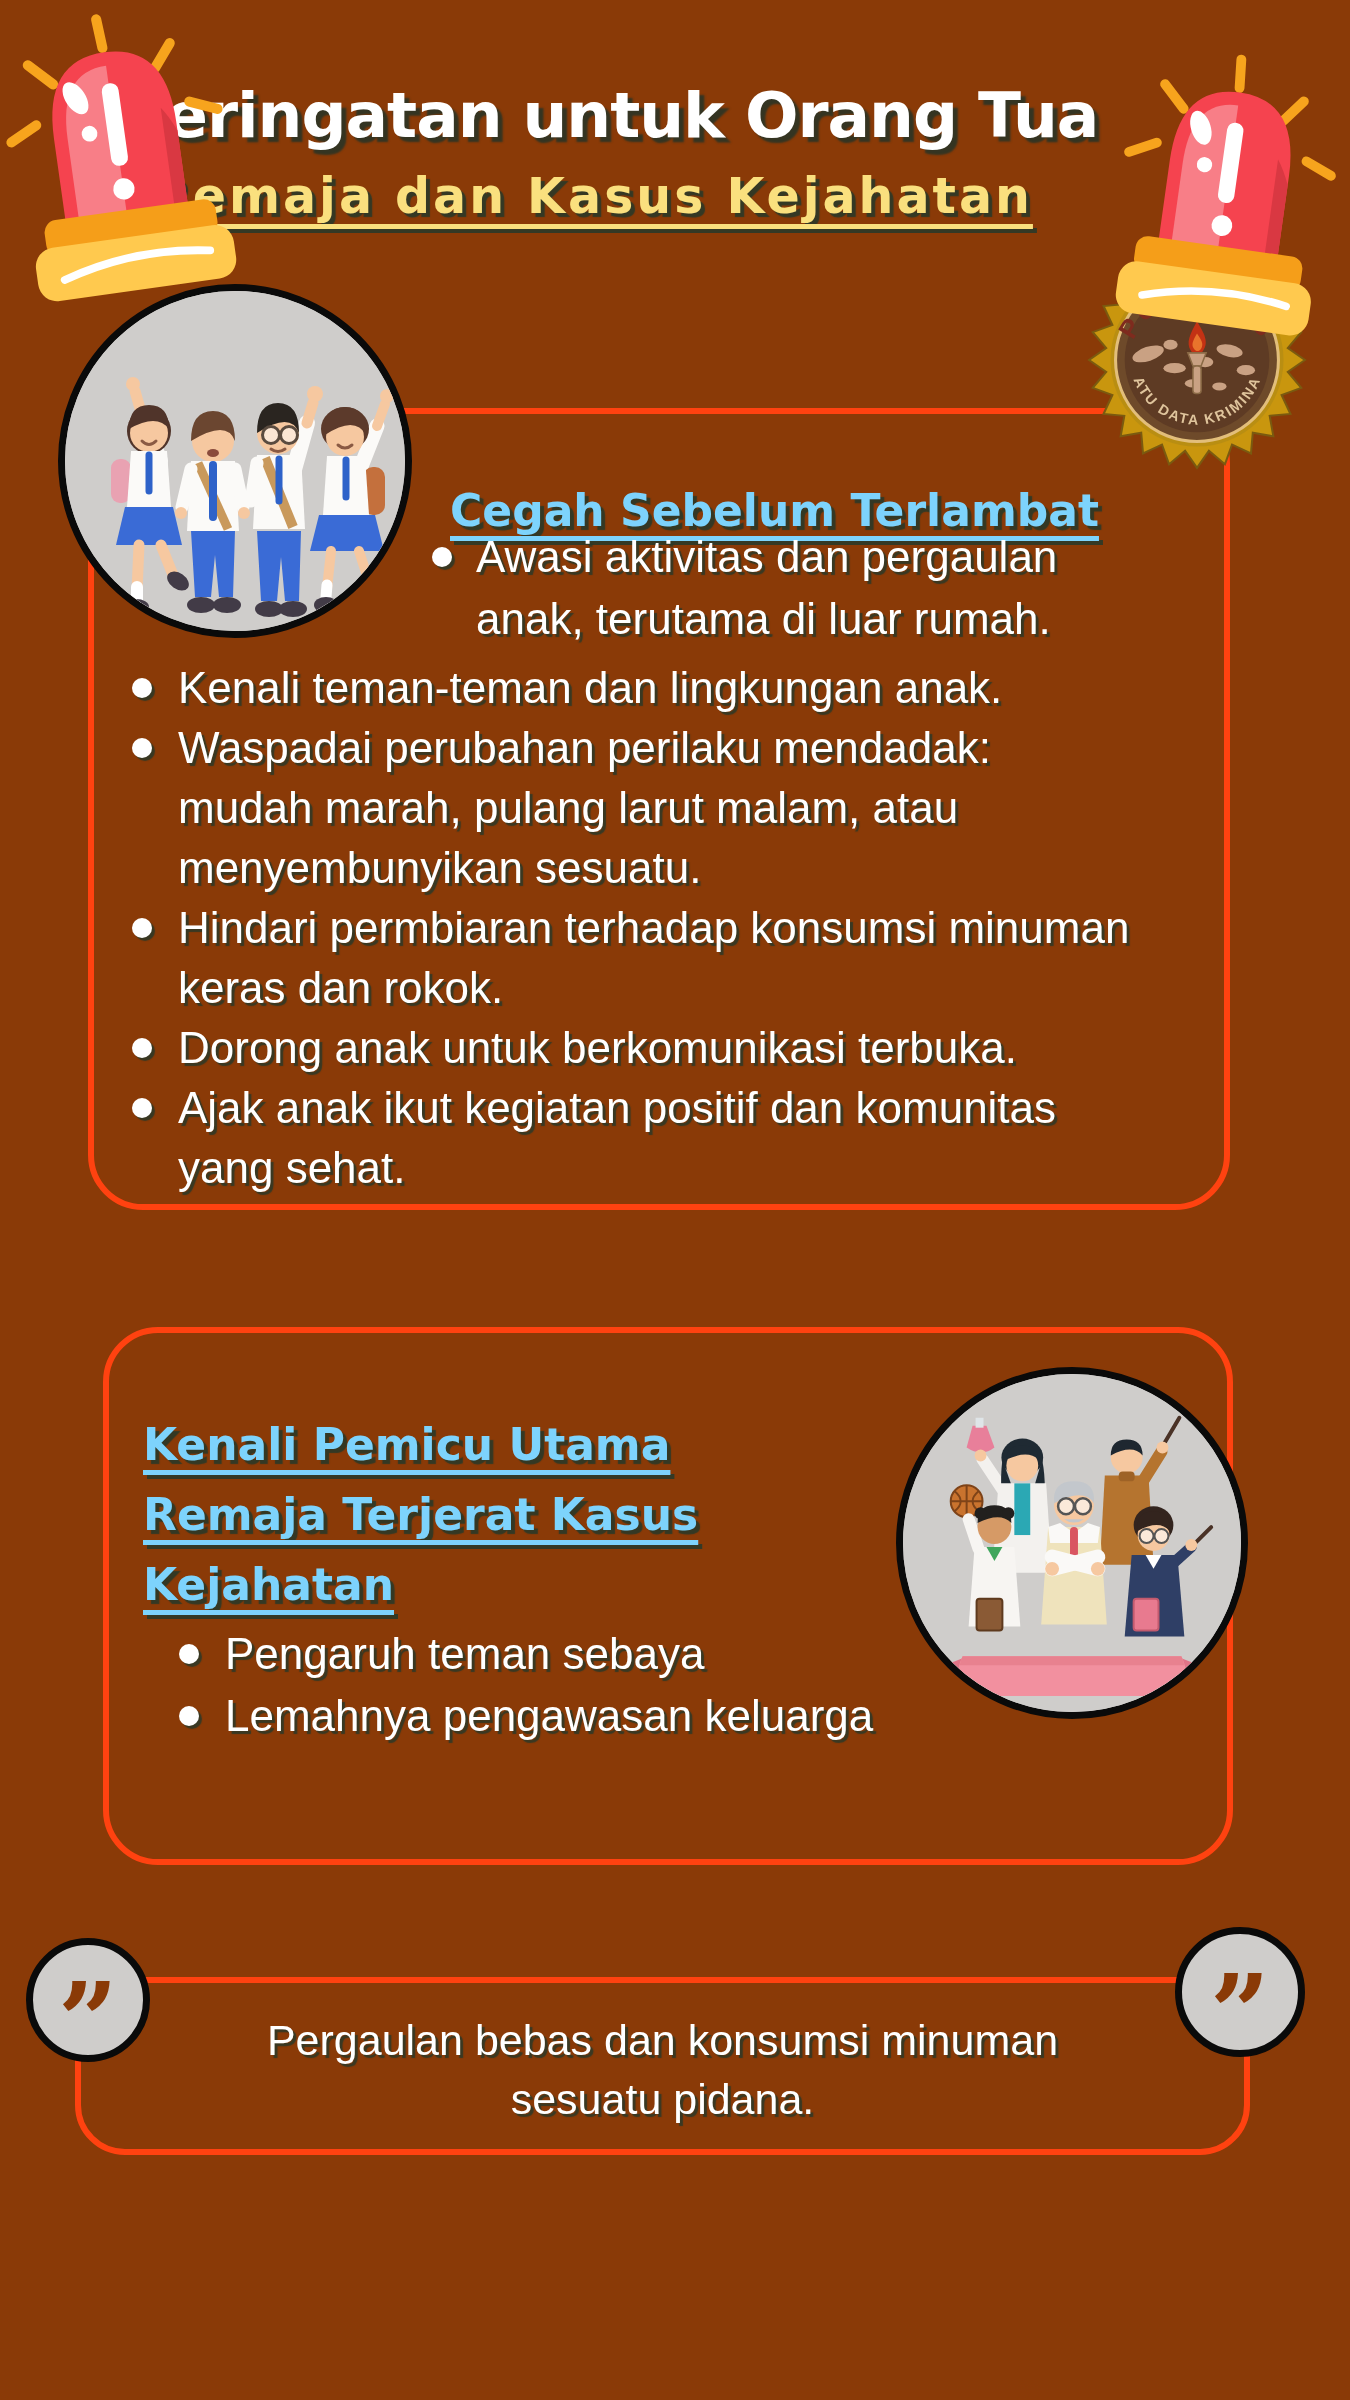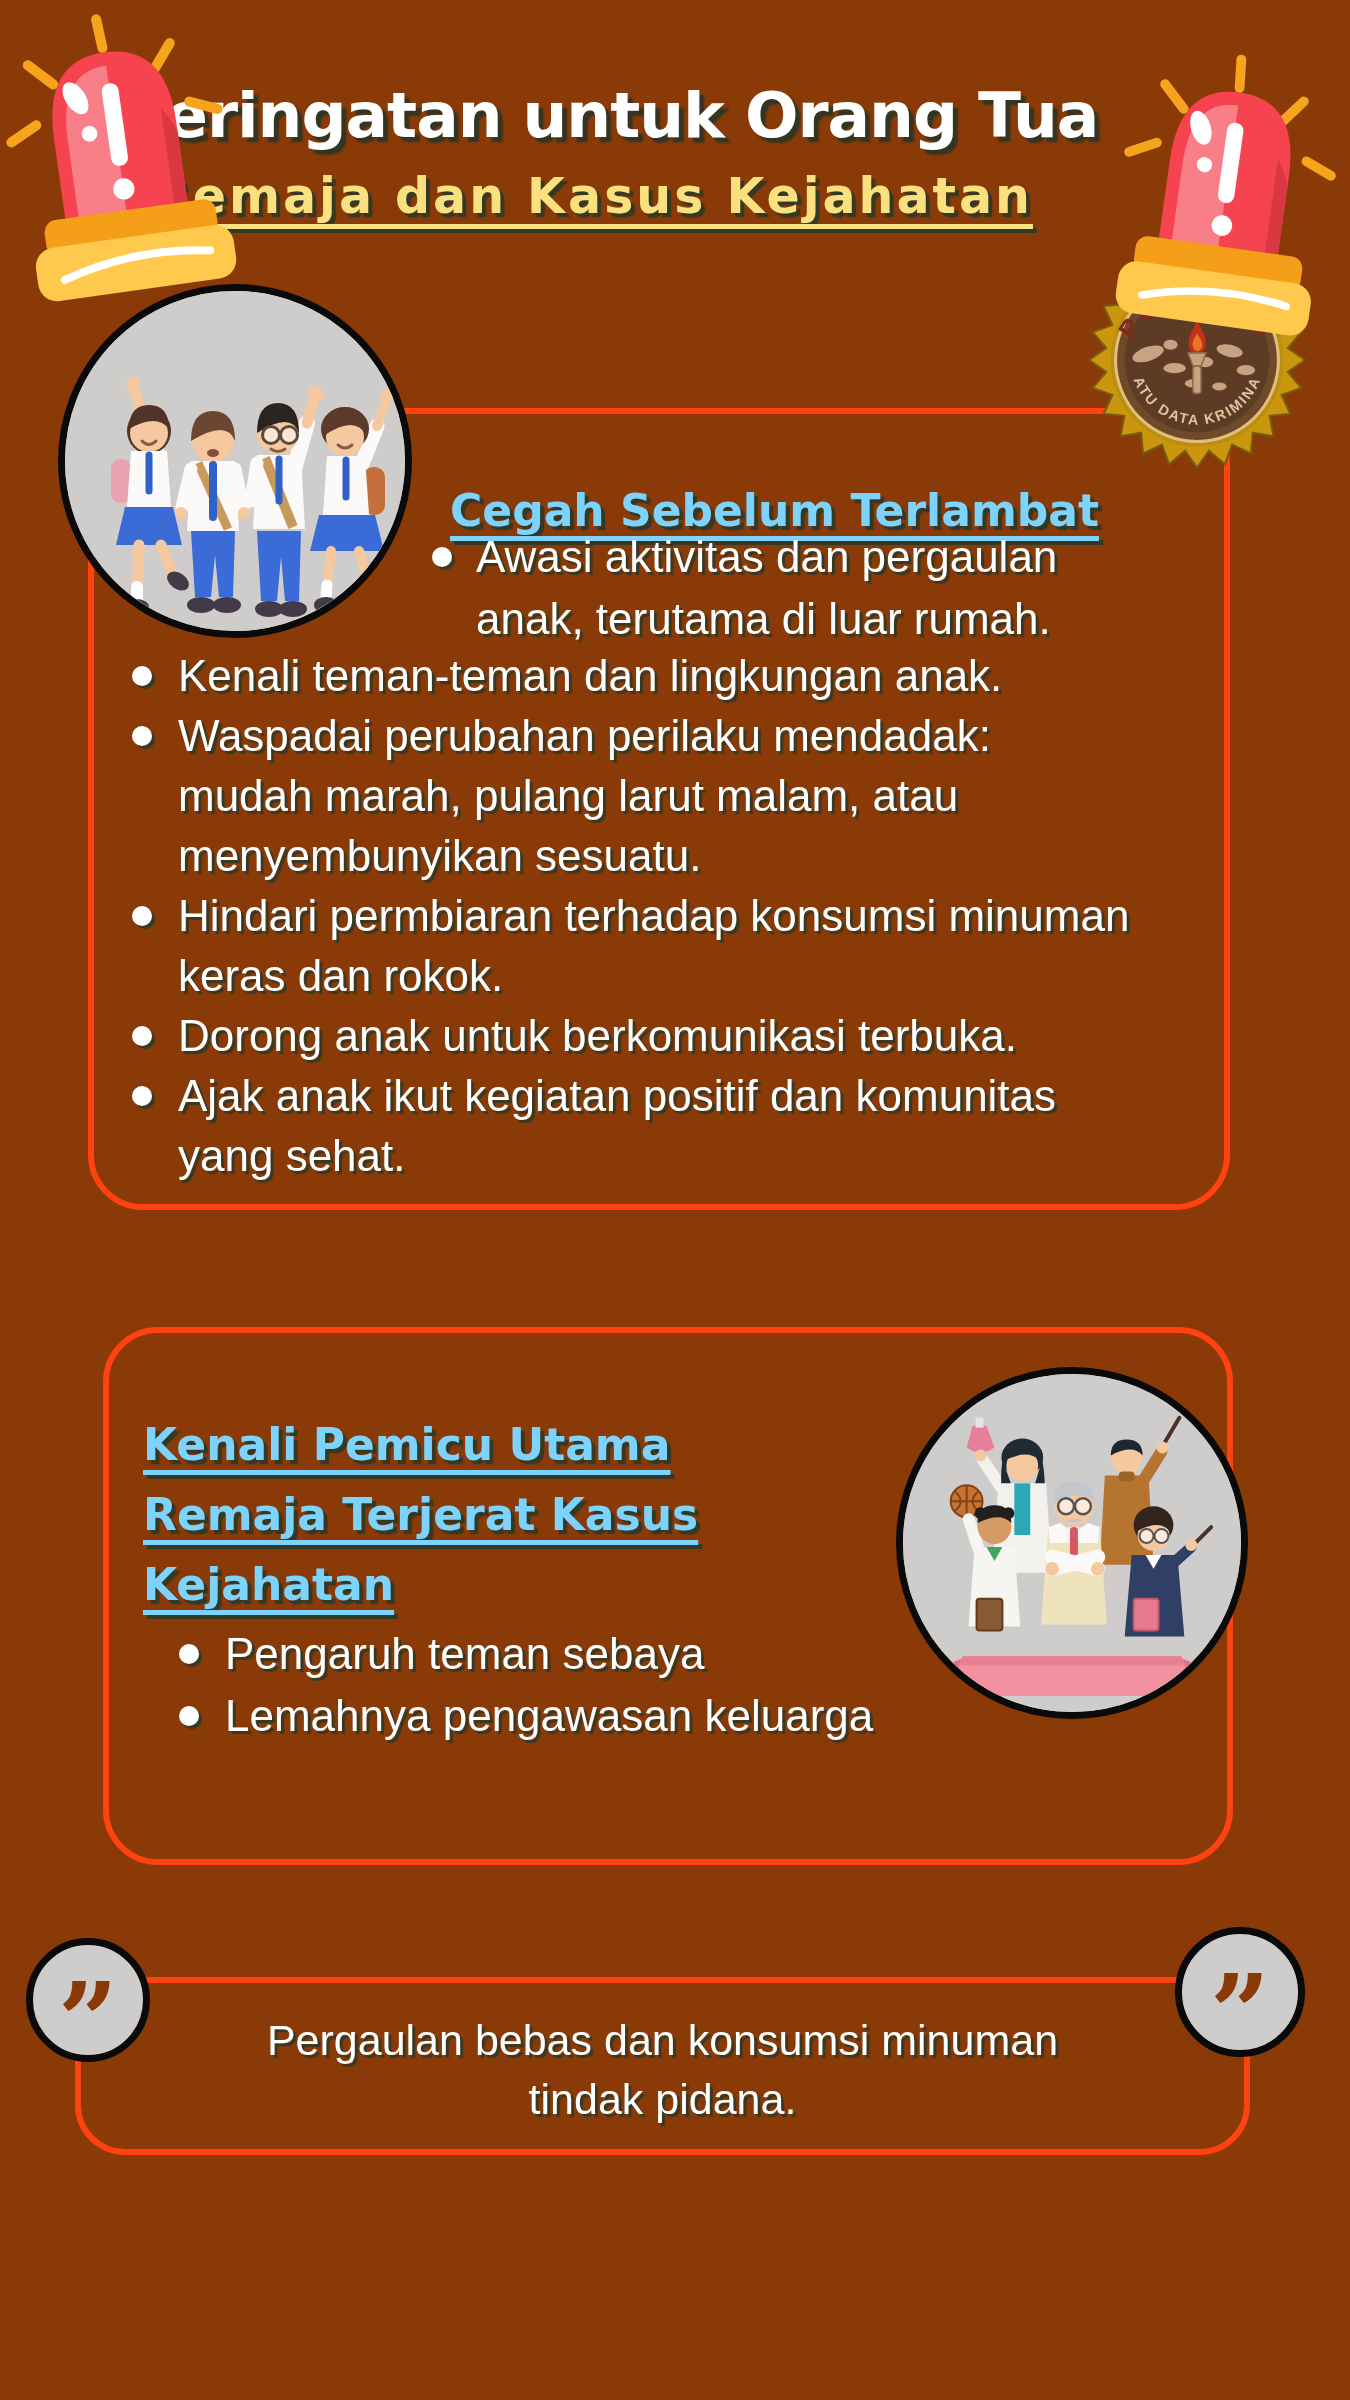--- a/index.html
+++ b/index.html
@@ -61,21 +61,21 @@
   .blist{display:flex;flex-direction:column;}
   .bitem{display:flex;align-items:flex-start;}
   .dot{
     flex:0 0 auto;width:20px;height:20px;border-radius:50%;
     background:#ffffff;box-shadow:3px 3px 1px rgba(42,56,40,.85);
   }
   .card1 .bullet-text,.card2 .bullet-text{font-size:44px;}
   .intro-bullet{left:338px;top:112px;}
   .intro-bullet .bullet-text{line-height:62px;}
   .intro-bullet .dot{margin-top:21px;margin-right:24px;}
-  .list-card1{left:38px;top:232px;}
+  .list-card1{left:38px;top:244px;}
   .list-card1 .bullet-text{line-height:60px;}
   .list-card1 .dot{margin-top:20px;margin-right:26px;}
   .list-card2{left:70px;top:290px;}
   .list-card2 .bullet-text{line-height:62px;}
   .list-card2 .dot{margin-top:21px;margin-right:26px;}
   .bline{display:block;}
   
   .quote-box{
     left:75px;top:1977px;width:1175px;height:178px;
     box-sizing:border-box;border:6px solid #ff4210;border-radius:50px;
@@ -389,21 +389,21 @@
         <path d="M280,286 L306,296 L292,306 L306,318 L278,324 Z" fill="#e07487"></path>
         <path d="M60,284 L280,284 Q290,304 280,324 L60,324 Q50,304 60,284 Z" fill="#f2909f"></path>
         <path d="M60,284 L280,284 Q282,289 283,293 L57,293 Q58,288 60,284 Z" fill="#e8818f"></path>
       </g>
     </svg>
   </div>
 
   <section class="abs quote-box">
     <div class="quote-text">
       <span class="bline">Pergaulan bebas dan konsumsi minuman</span>
-      <span class="bline">tindak pidana.</span>
+      <span class="bline">sesuatu pidana.</span>
     </div>
   </section>
   <div class="abs quote-circle qc-left">
     <span class="quote-mark">”</span>
   </div>
   <div class="abs quote-circle qc-right">
     <span class="quote-mark">”</span>
   </div>
 
 </div>

